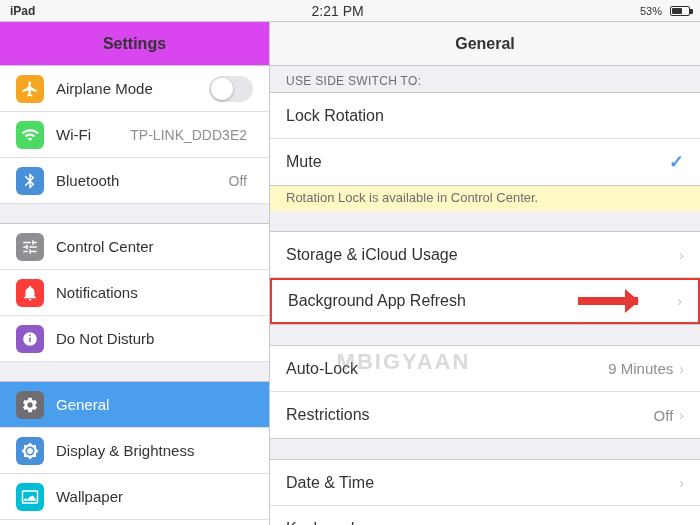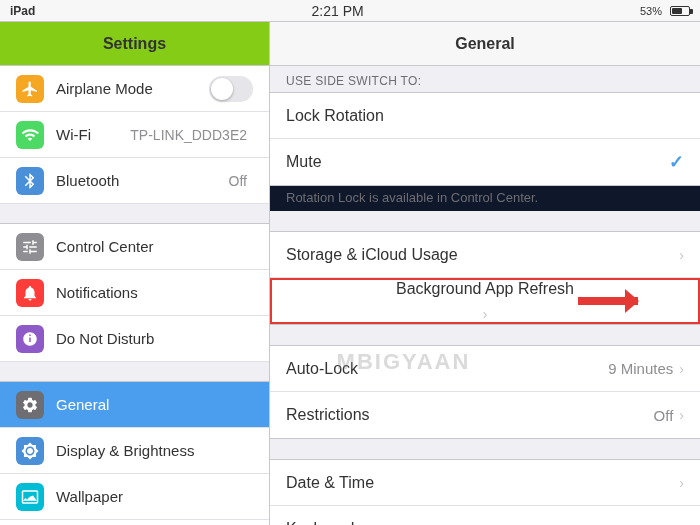--- a/index.html
+++ b/index.html
@@ -22,21 +22,21 @@
     
     .main-layout {
       display: flex; height: calc(525px - 22px);
     }
 
     
     .sidebar {
       width: 270px; background: #efeff4; border-right: 1px solid #c8c7cc; overflow-y: auto; flex-shrink: 0;
     }
     .sidebar-header {
-      background: #84cc16; border-bottom: 1px solid #c8c7cc;
+      background: #d946ef; border-bottom: 1px solid #c8c7cc;
       padding: 10px 16px; text-align: center; font-size: 16px; font-weight: 600; color: #333;
       height: 44px; display: flex; align-items: center; justify-content: center;
     }
     .sidebar-item {
       display: flex; align-items: center; padding: 0 16px; height: 46px;
       background: #fff; border-bottom: 1px solid #e0e0e5; cursor: pointer; position: relative;
     }
     .sidebar-item.active { background: #4a9eed; }
     .sidebar-item.active .item-label { color: #fff; }
     .item-icon { width: 28px; height: 28px; border-radius: 6px; display: flex; align-items: center; justify-content: center; margin-right: 12px; flex-shrink: 0; }
@@ -75,21 +75,21 @@
     .settings-row {
       display: flex; align-items: center; padding: 0 16px; height: 46px;
       border-bottom: 1px solid #e0e0e5; background: #fff; position: relative; cursor: pointer;
     }
     .settings-row:last-child { border-bottom: none; }
     .row-label { font-size: 16px; color: #333; flex: 1; }
     .row-value { font-size: 15px; color: #8e8e93; margin-right: 6px; }
     .chevron { color: #c7c7cc; font-size: 14px; }
     .checkmark { color: #4a9eed; font-size: 18px; font-weight: 600; }
     .note-row {
-      padding: 4px 16px 6px 16px; font-size: 13px; color: #6d6d72; background: #0f172a;
+      padding: 4px 16px 6px 16px; font-size: 13px; color: #6d6d72; background: #fef9c3;
     }
     .gap-section { height: 20px; background: #efeff4; }
 
     
     .row-highlight {
       border: 2px solid #e53935 !important;
       position: relative; z-index: 2;
     }
 
     
@@ -251,21 +251,21 @@
 
     <div class="gap-section"></div>
 
     <div class="settings-group">
 
       <div class="settings-row">
         <span class="row-label">Storage &amp; iCloud Usage</span>
         <span class="chevron">›</span>
       </div>
 
-      <div class="settings-row row-highlight" style="position:relative;flex-direction:column;">
+      <div class="settings-row row-highlight" style="position:relative;">
         <span class="row-label">Background App Refresh</span>
         <span class="chevron">›</span>
 
         <div class="red-arrow-container">
           <div class="arrow-body"></div>
         </div>
       </div>
     </div>
 
     <div class="gap-section"></div>

